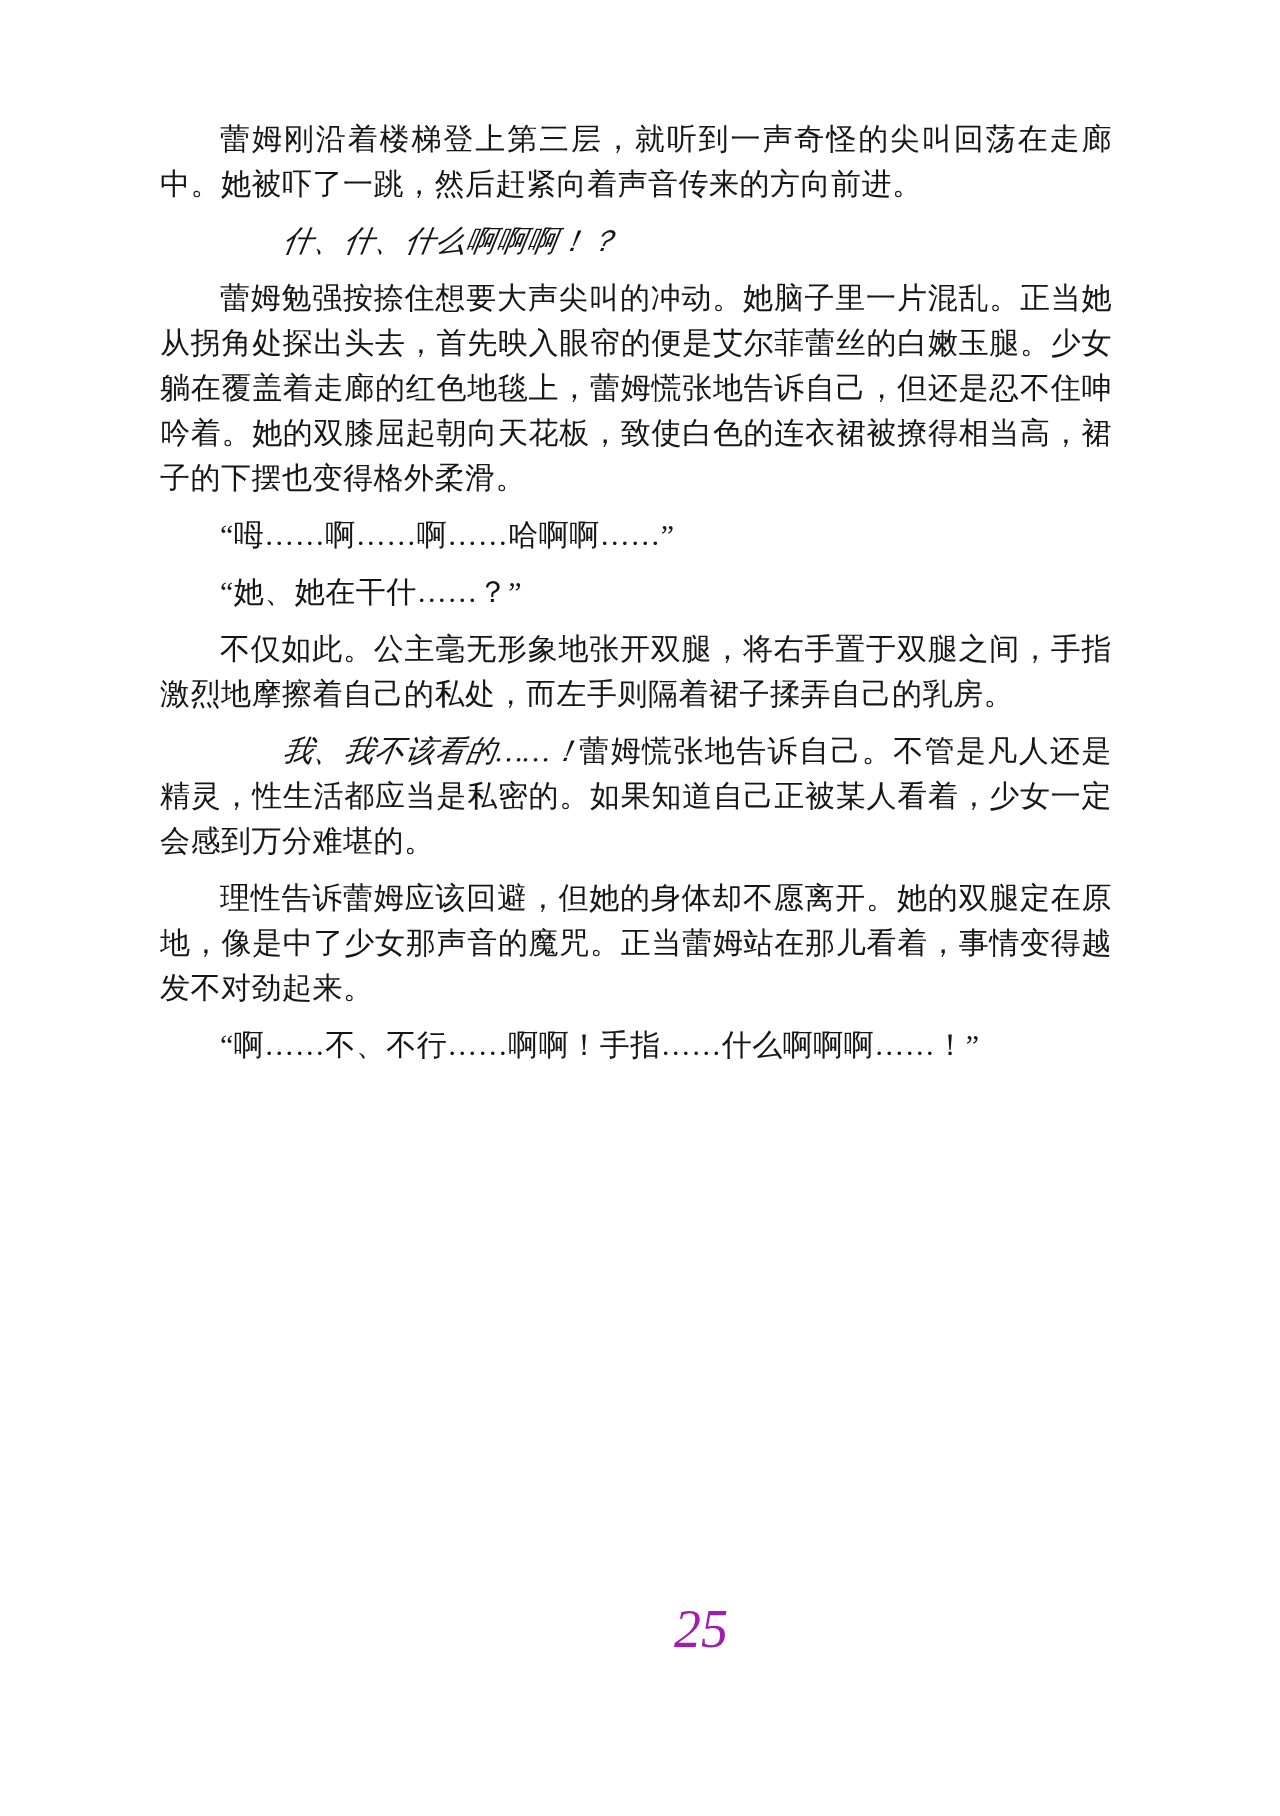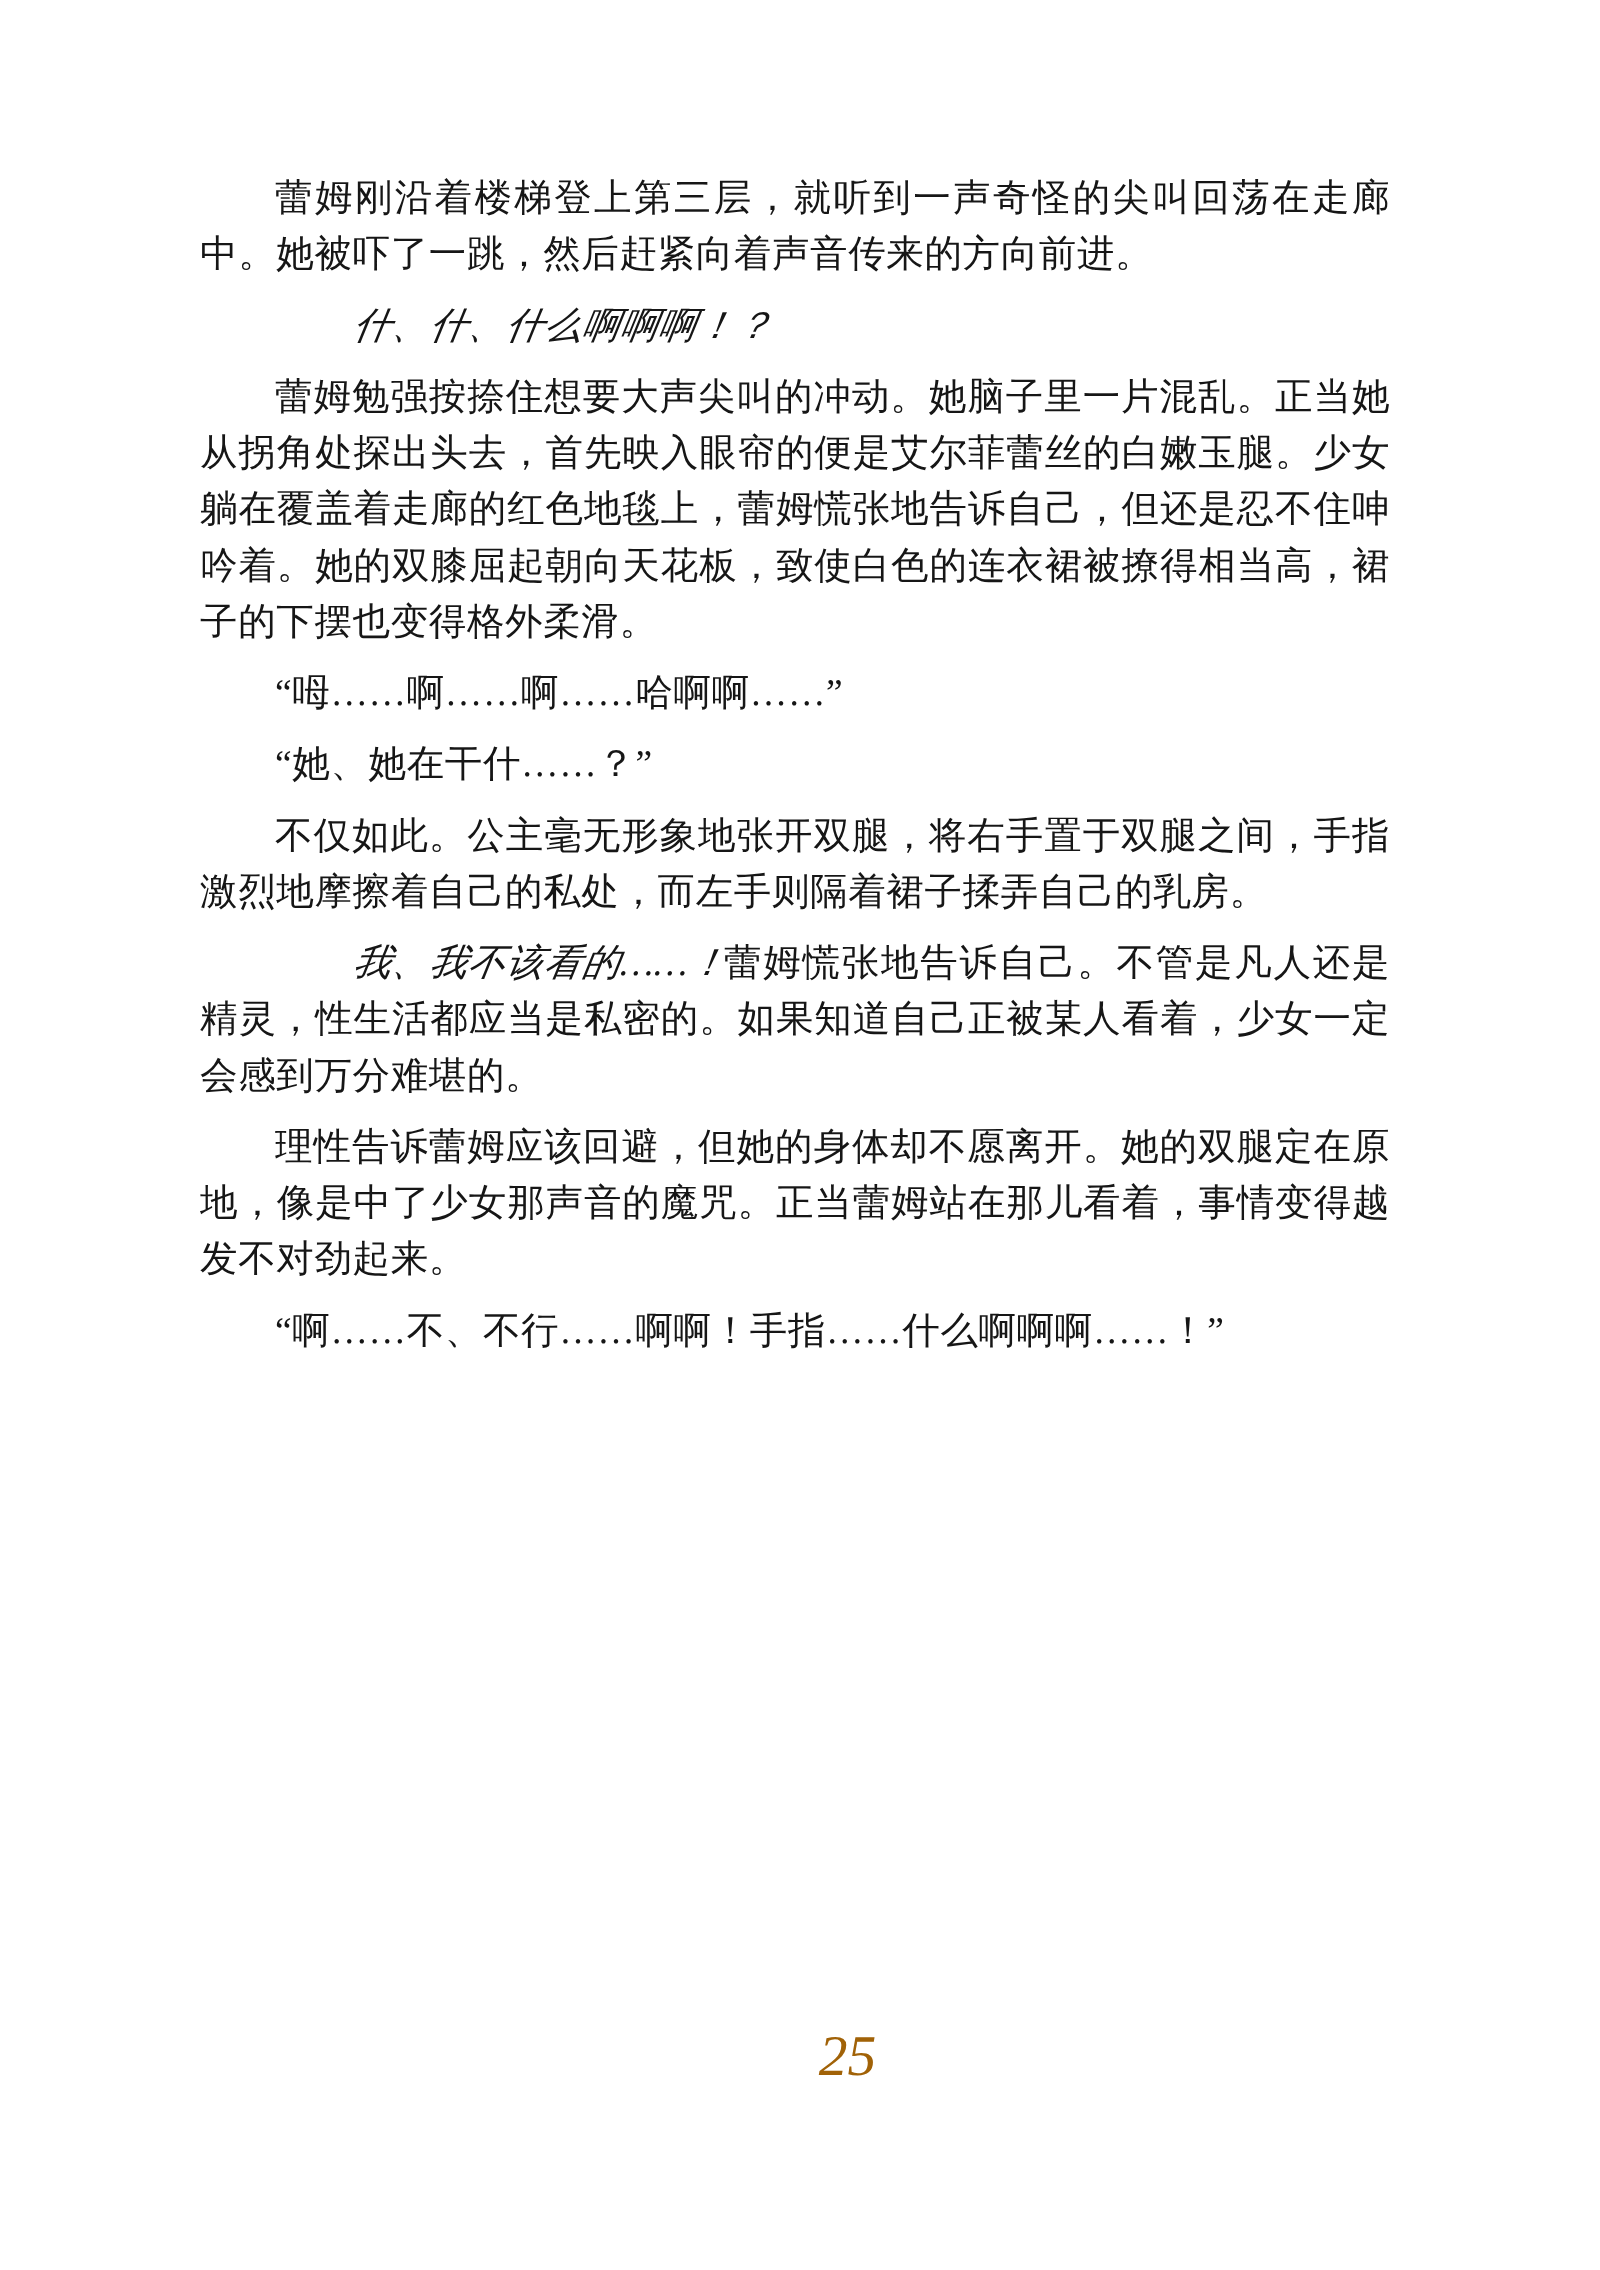--- a/index.html
+++ b/index.html
@@ -12,21 +12,20 @@
     width: 1280px;
     height: 1816px;
     overflow: hidden;
     font-family: "Liberation Serif", "DejaVu Serif", serif;
     color: #161616;
   }
   .page {
     position: absolute;
     inset: 0;
     background: #ffffff;
-    margin-top: 20px;
   }
   .text-body {
     position: absolute;
     left: 160px;
     top: 116px;
     width: 952px;
     font-size: 30px;
     line-height: 45px;
     text-align: justify;
     letter-spacing: 0.5px;
@@ -42,24 +41,24 @@
     display: inline-block;
     font-style: italic;
     transform: skewX(-9deg);
     transform-origin: left bottom;
   }
   .page-number {
     position: absolute;
     left: 628px;
     top: 1598px;
     width: 100px;
-    text-align: center;
-    font-size: 46px;
+    text-align: right;
+    font-size: 54px;
     font-style: italic;
-    color: #a16207;
+    color: #a21caf;
   }
 </style>
 </head>
 <body>
 
 <div class="page">
   <main class="text-body">
       <p class="para"><span class="seg">蕾姆刚沿着楼梯登上第三层，就听到一声奇怪的尖叫回荡在走廊中。她被吓了一跳，然后赶紧向着声音传来的方向前进。</span></p>
       <p class="para"><span class="seg italic">什、什、什么啊啊啊！？</span></p>
       <p class="para"><span class="seg">蕾姆勉强按捺住想要大声尖叫的冲动。她脑子里一片混乱。正当她从拐角处探出头去，首先映入眼帘的便是艾尔菲蕾丝的白嫩玉腿。少女躺在覆盖着走廊的红色地毯上，蕾姆慌张地告诉自己，但还是忍不住呻吟着。她的双膝屈起朝向天花板，致使白色的连衣裙被撩得相当高，裙子的下摆也变得格外柔滑。</span></p>

